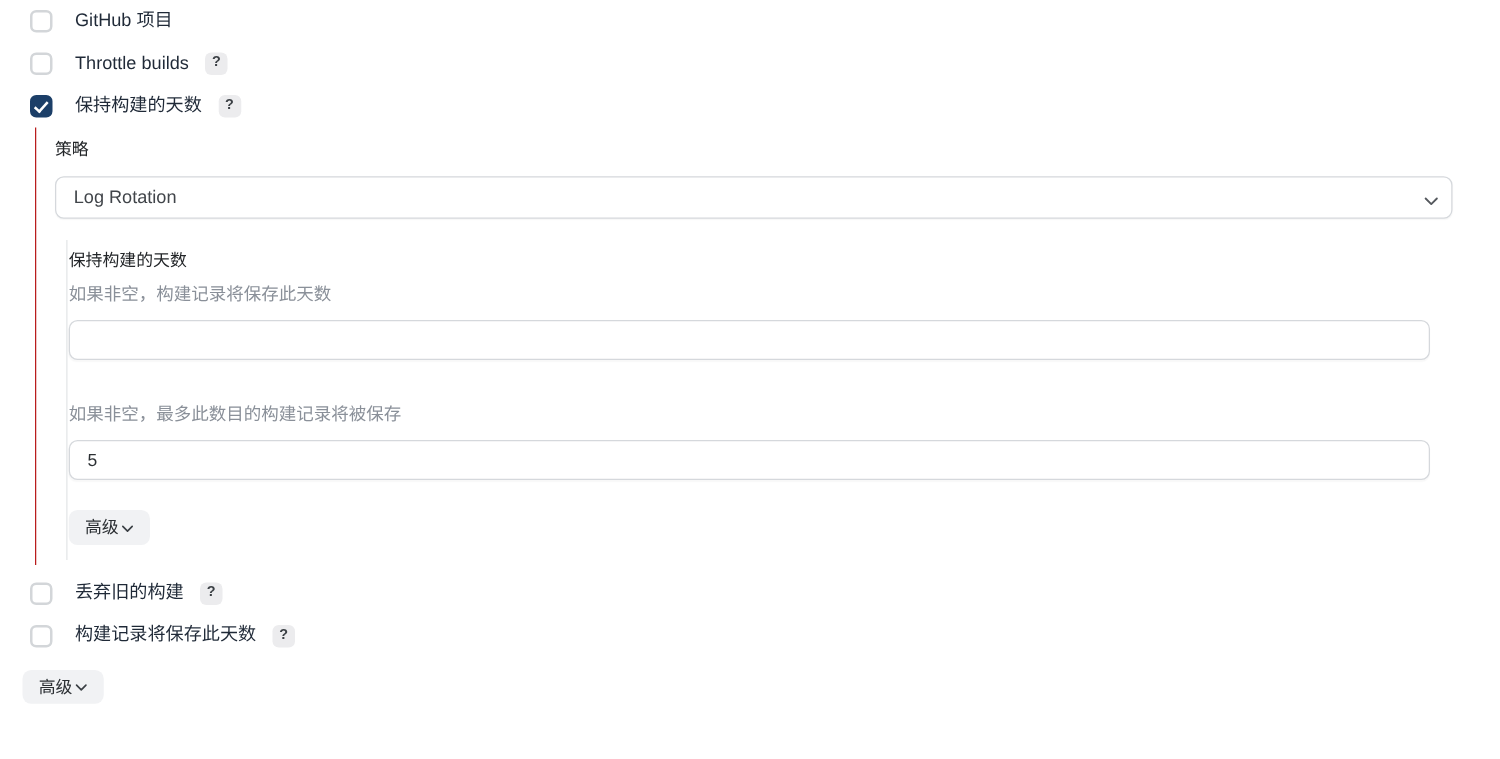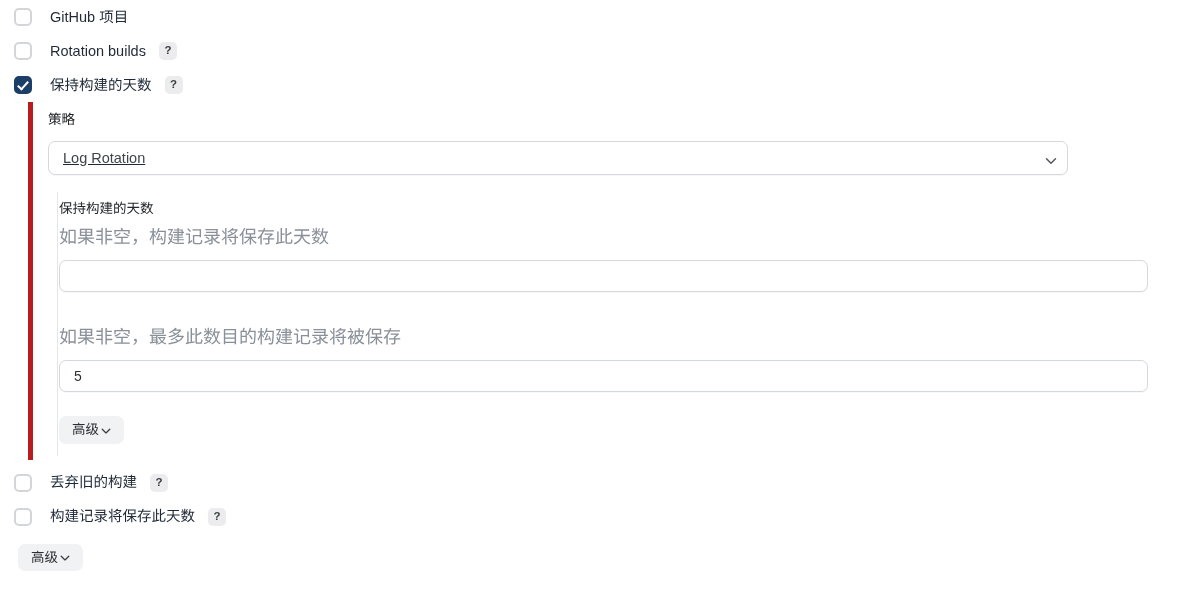--- a/index.html
+++ b/index.html
@@ -23,20 +23,21 @@
     height: 607px;
     box-sizing: border-box;
   }
 
   
   .cb-row {
     display: flex;
     align-items: center;
     height: 34px;
     padding-left: 14px;
+    margin-left: 10px;
   }
   .cb-box {
     width: 18px;
     height: 18px;
     border-radius: 5px;
     border: 2px solid #d3d6d9;
     background: #ffffff;
     box-sizing: border-box;
     flex: 0 0 auto;
     position: relative;
@@ -75,50 +76,49 @@
     display: inline-flex;
     align-items: center;
     justify-content: center;
     flex: 0 0 auto;
     line-height: 1;
   }
 
   
   .section-outer {
     margin-left: 28px;
-    border-left: 5px solid #b91c1c;
+    border-left: 1px solid #b91c1c;
     padding-left: 15px;
     padding-top: 11px;
   }
   .section-inner {
     margin-left: 9px;
     border-left: 1px solid #e4e6e8;
     padding-left: 1px;
     padding-top: 10px;
     margin-top: 17px;
   }
 
   .field-label {
     font-size: 13.5px;
     color: #232629;
     line-height: 1;
   }
   .field-desc {
-    font-size: 18px;
+    font-size: 14px;
     color: #8a9099;
     margin-top: 13px;
     line-height: 1;
   }
 
   
   .select-wrap {
     position: relative;
     margin-top: 14px;
-    width: 1020px;
-    text-decoration: underline;
+    width: 1118px;
   }
   .select-box {
     width: 100%;
     height: 34px;
     box-sizing: border-box;
     border: 1px solid #d5d8dc;
     border-radius: 7px;
     background: #ffffff;
     font-size: 14.5px;
     color: #41454a;
@@ -186,21 +186,21 @@
 
 <div class="page">
 
   <div class="cb-row">
     <span class="cb-box"></span>
     <span class="cb-label">GitHub 项目</span>
   </div>
 
   <div class="cb-row">
     <span class="cb-box"></span>
-    <span class="cb-label">Rotation builds</span>
+    <span class="cb-label">Throttle builds</span>
     <span class="help-badge">?</span>
   </div>
 
   <div class="cb-row">
     <span class="cb-box checked"></span>
     <span class="cb-label">保持构建的天数</span>
     <span class="help-badge">?</span>
   </div>
 
   <div class="section-outer">

